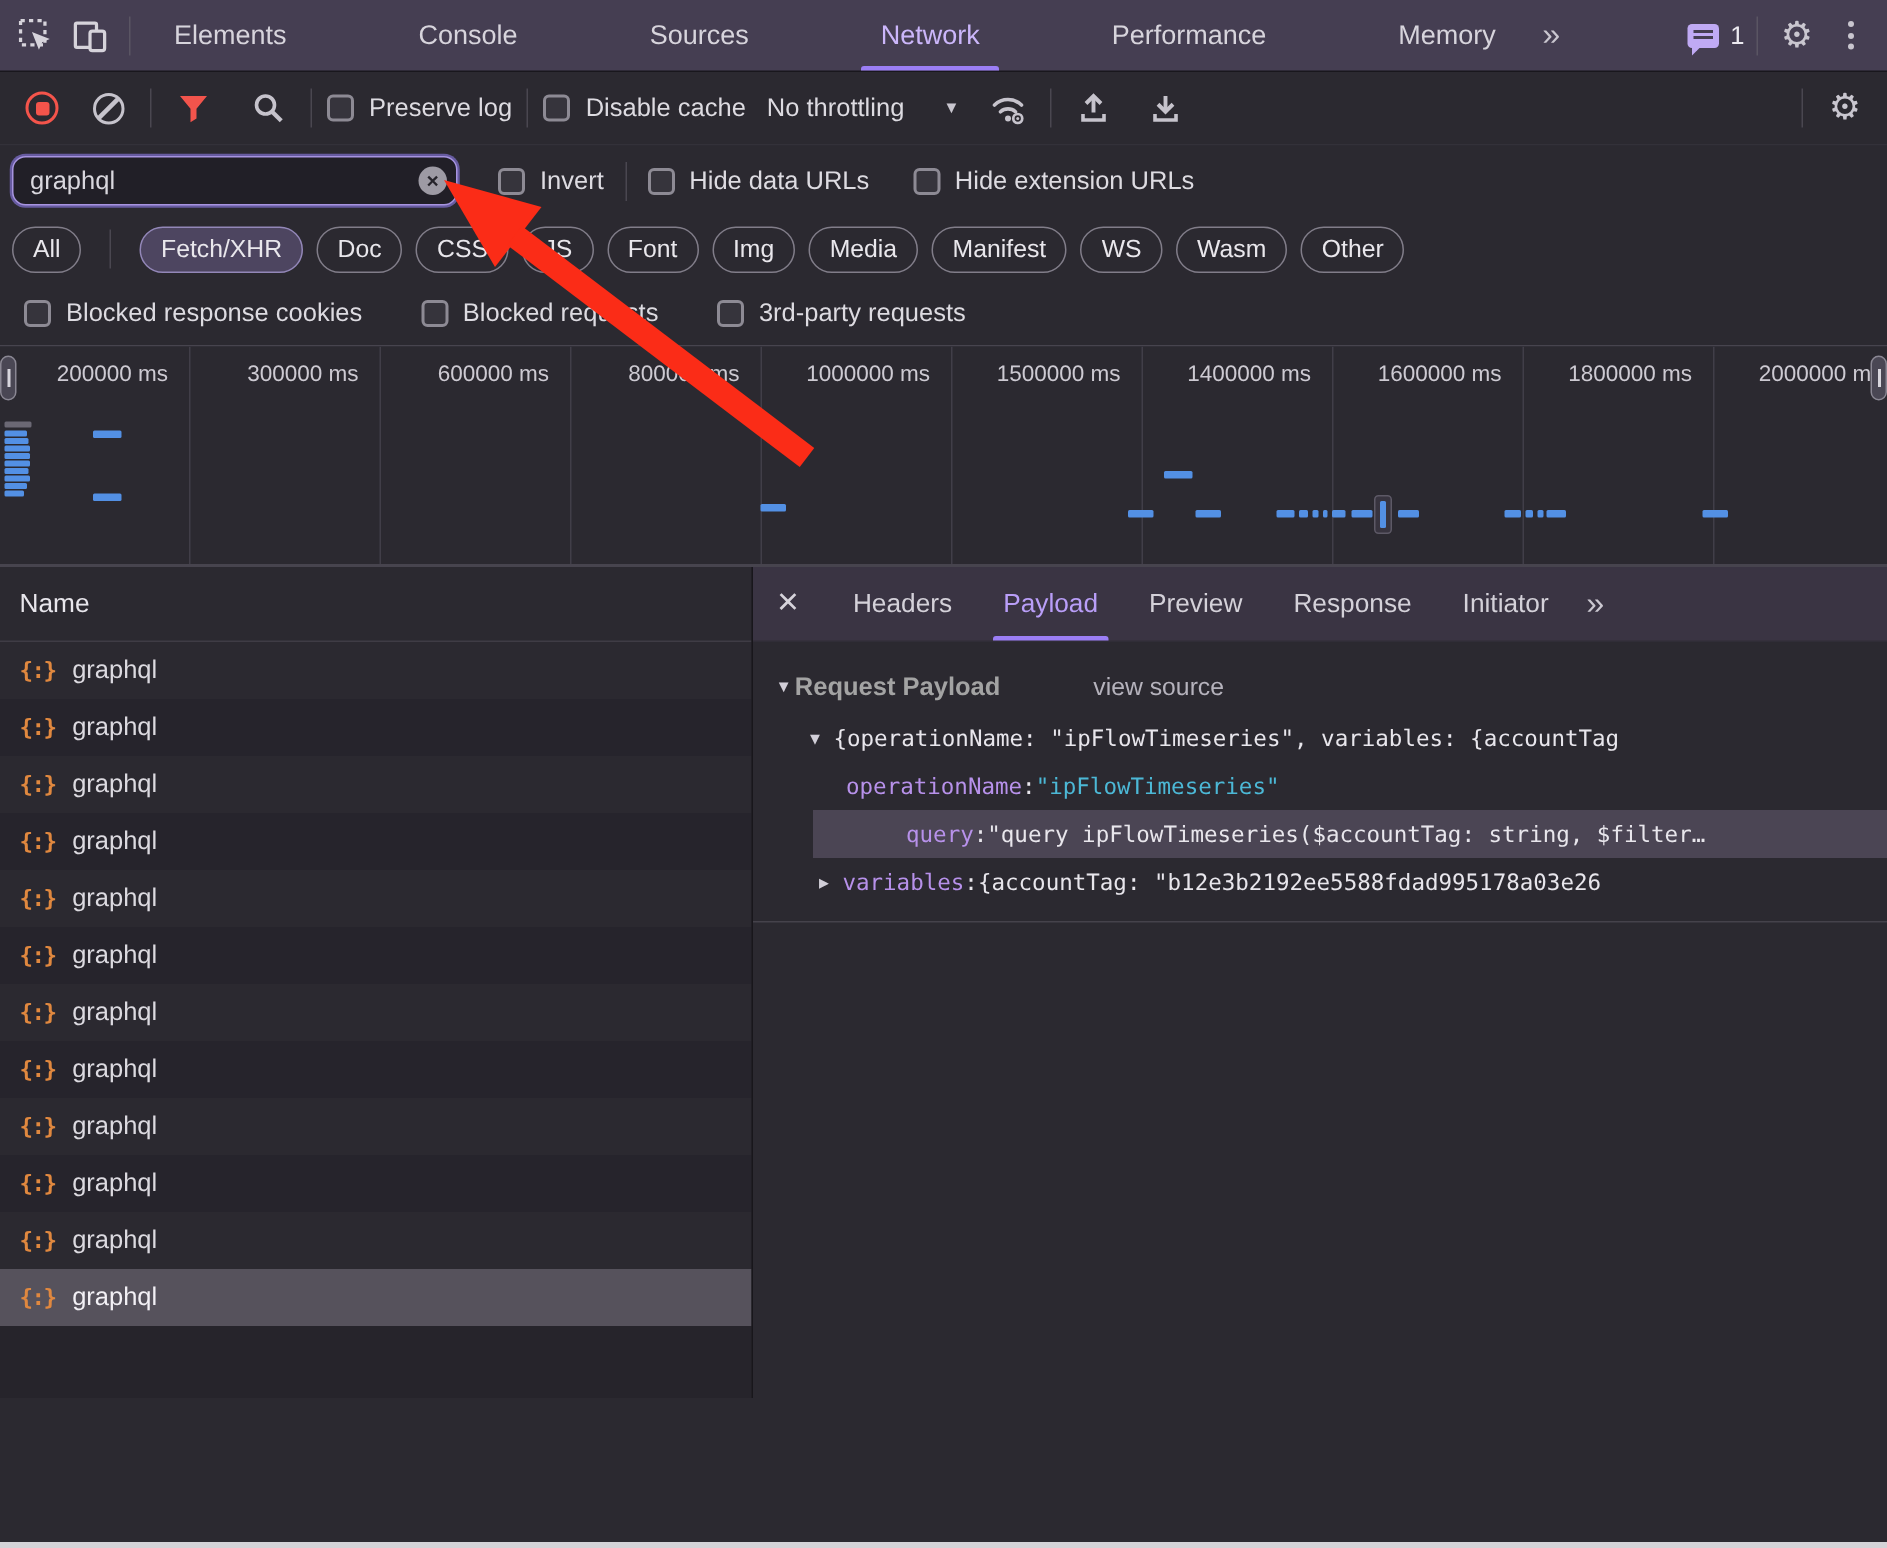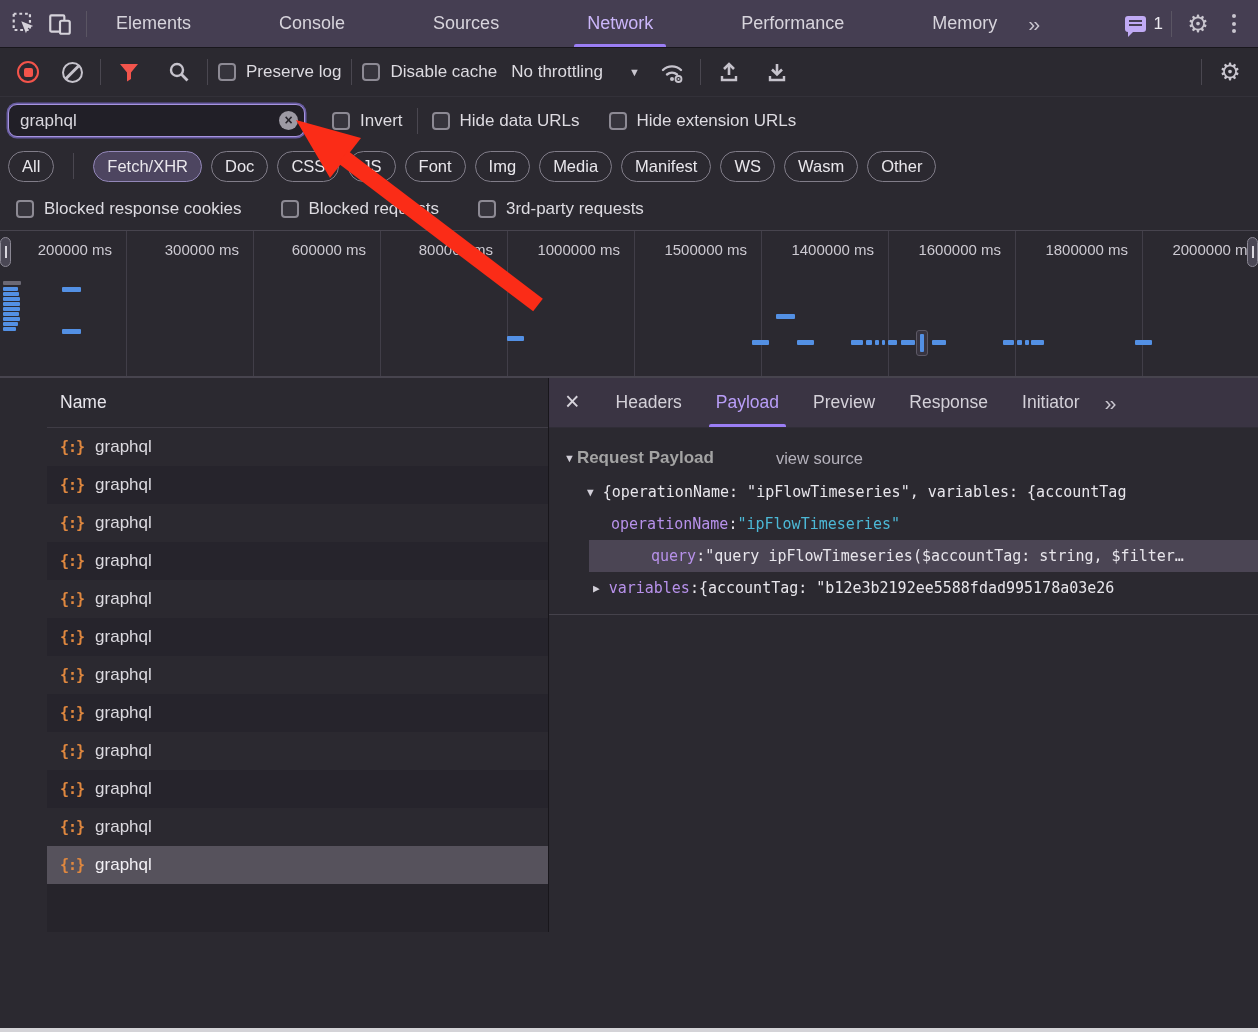--- a/index.html
+++ b/index.html
@@ -77,21 +77,21 @@
     font-size:15px; color:#cdcad2; text-align:right; padding:10px 14px 14px 0; white-space:nowrap; }
   .tl-bar { position:absolute; background:#5390e4; border-radius:1px; }
   .tl-bar.gray { background:#6b6874; }
   .tl-bar.tickbox { background:#38343f; border:1px solid #5d5966; border-radius:3px; }
   .tl-handle { position:absolute; top:6px; width:11px; height:30px; background:#4a4754;
     border:1px solid #8a8793; border-radius:6px; z-index:3; }
   .tl-handle::after { content:''; position:absolute; left:4px; top:8px; width:1.5px; height:12px; background:#d8d6dd; }
   .tl-handle.left { left:0; } .tl-handle.right { right:0; }
 
   
-  .panels { display:flex; height:554px;padding-left:47px; }
+  .panels { display:flex; height:554px; }
   .left-panel { width:501px; background:#26242b; display:flex; flex-direction:column; }
   .panel-divider { width:1px; background:#18161b; }
   .list-header { height:50px; background:#2b2930; border-bottom:1px solid #3f3c45;
     display:flex; align-items:center; padding-left:13px; font-size:17.5px; color:#e8e6ec; flex:0 0 auto; }
   .req-row { height:38px; display:flex; align-items:center; padding-left:13px; gap:11px;
     font-size:17px; color:#dcdae0; flex:0 0 auto; }
   .req-row.odd { background:#2b2930; }
   .req-row.even { background:#26242c; }
   .req-row.selected { background:#56525c; color:#f2f0f5; }
   .xhr-icon { font-family:"DejaVu Sans Mono", monospace; font-size:15px; font-weight:bold;

